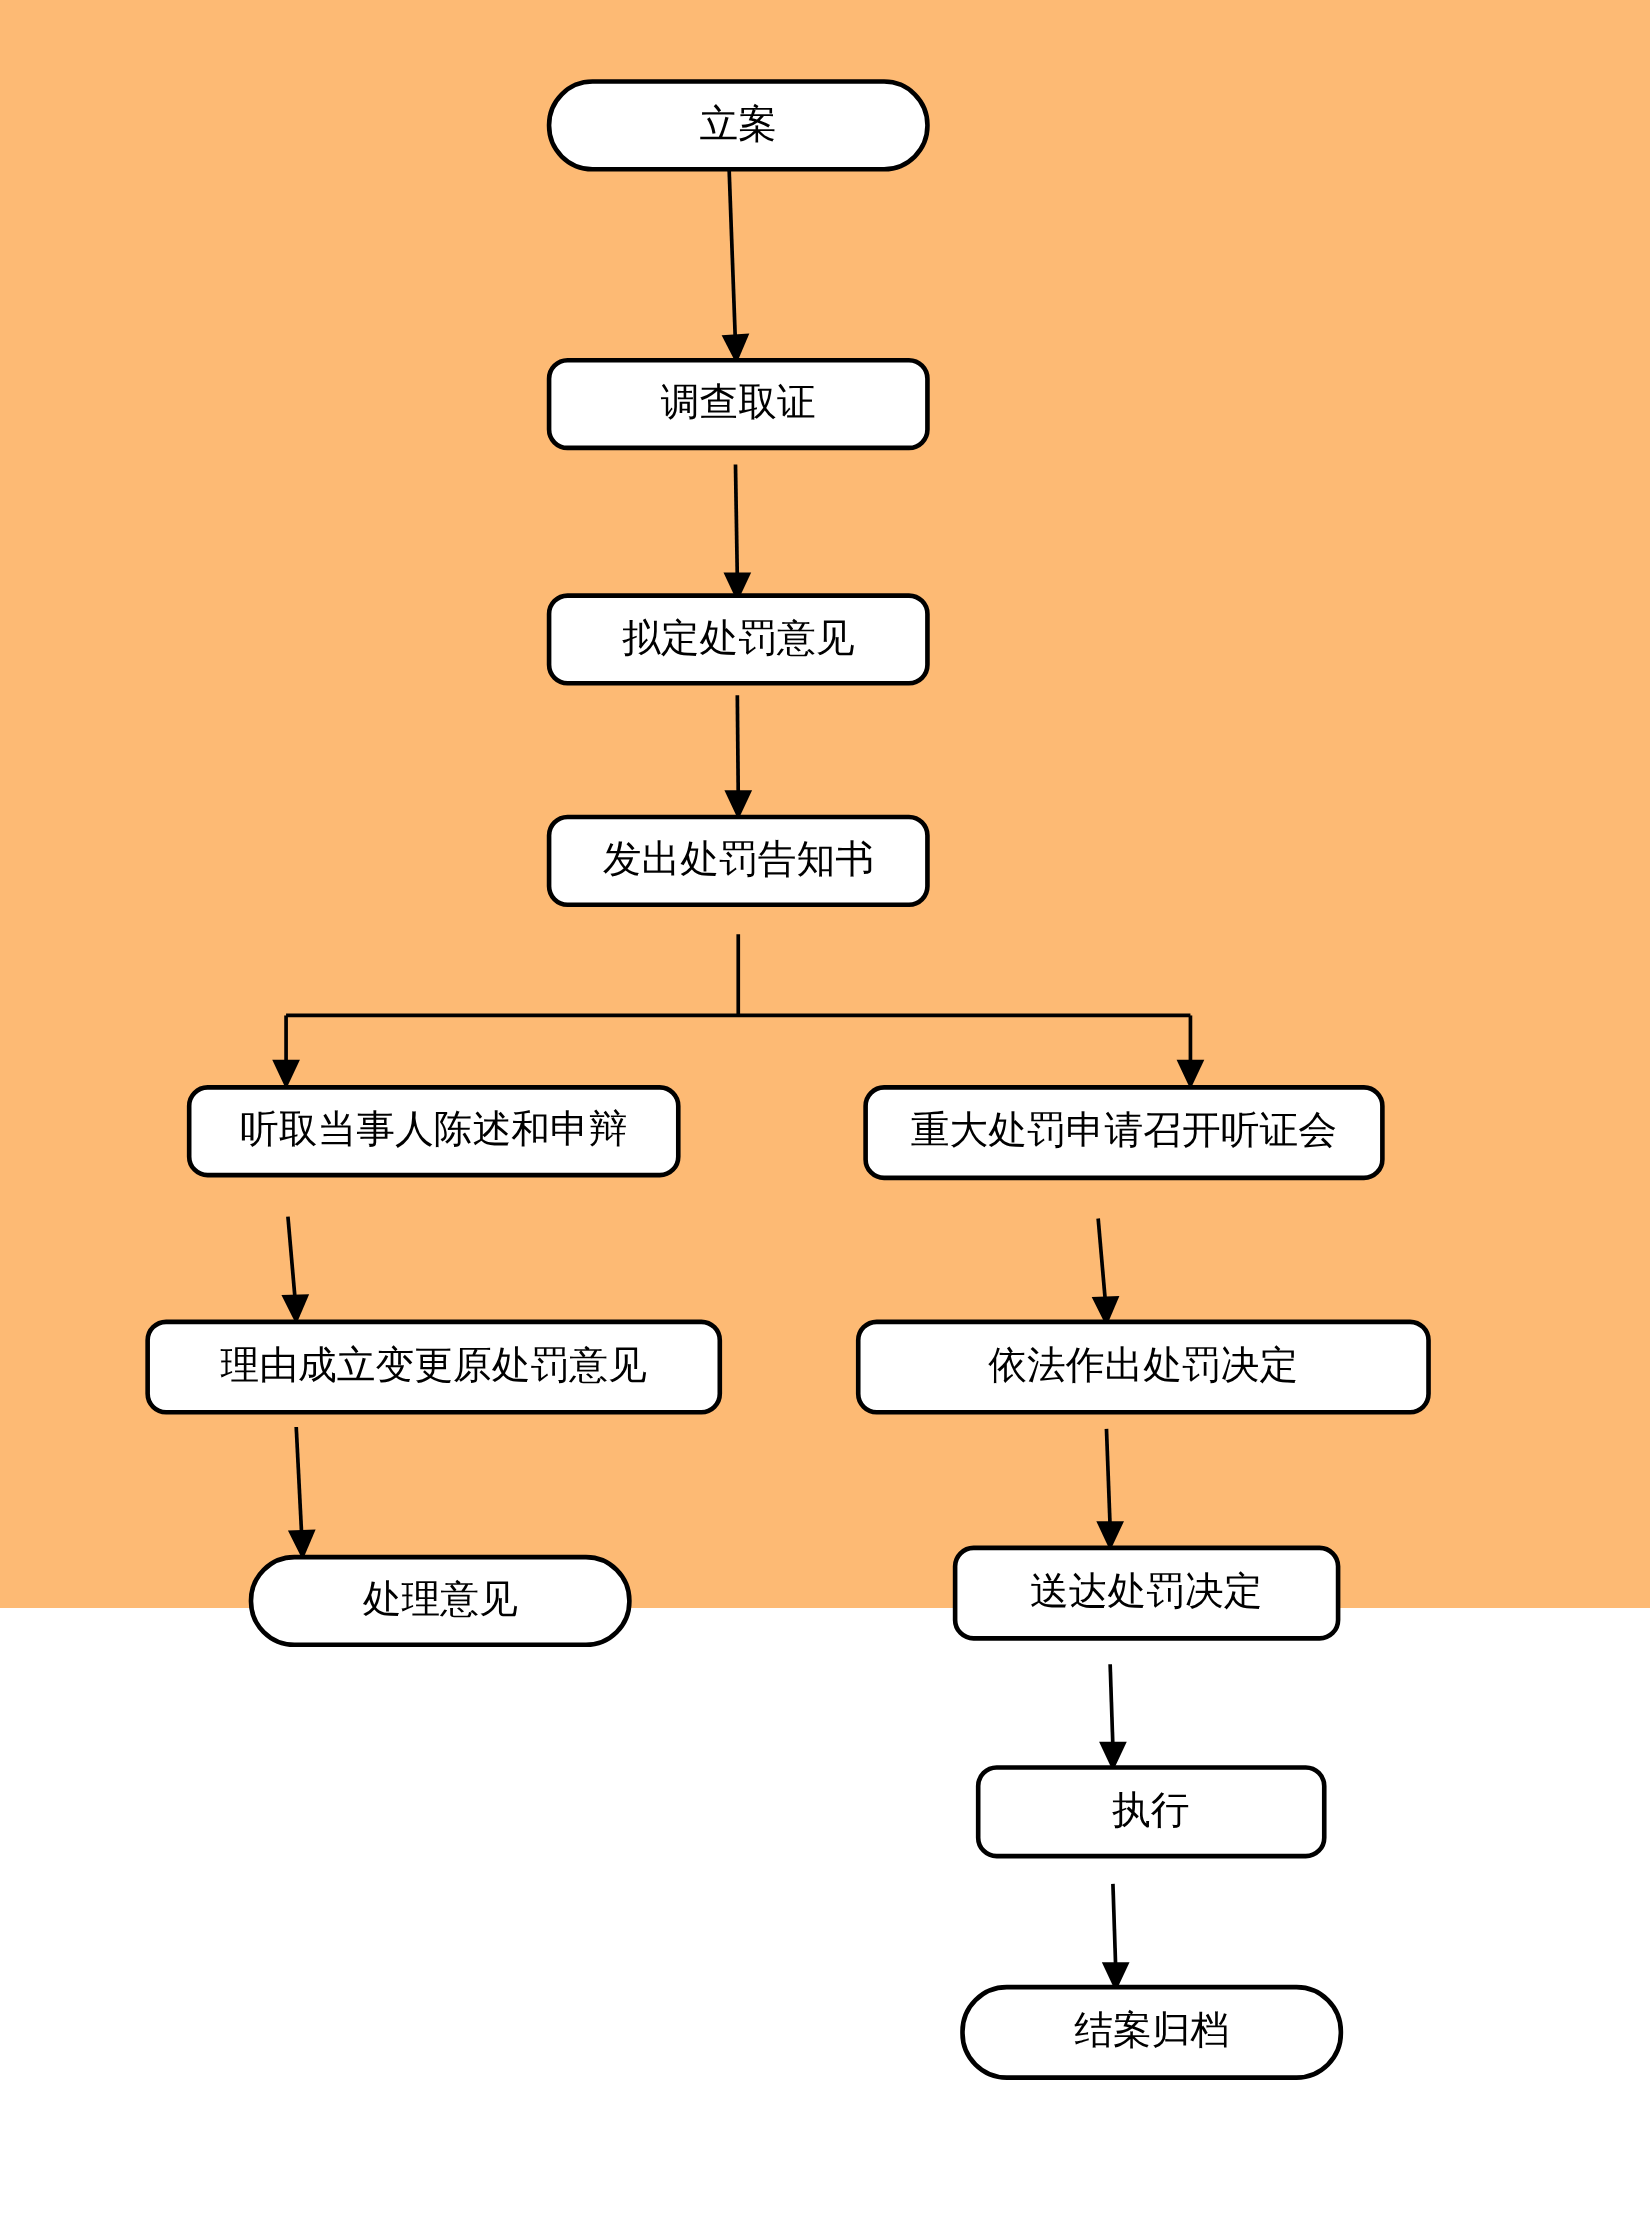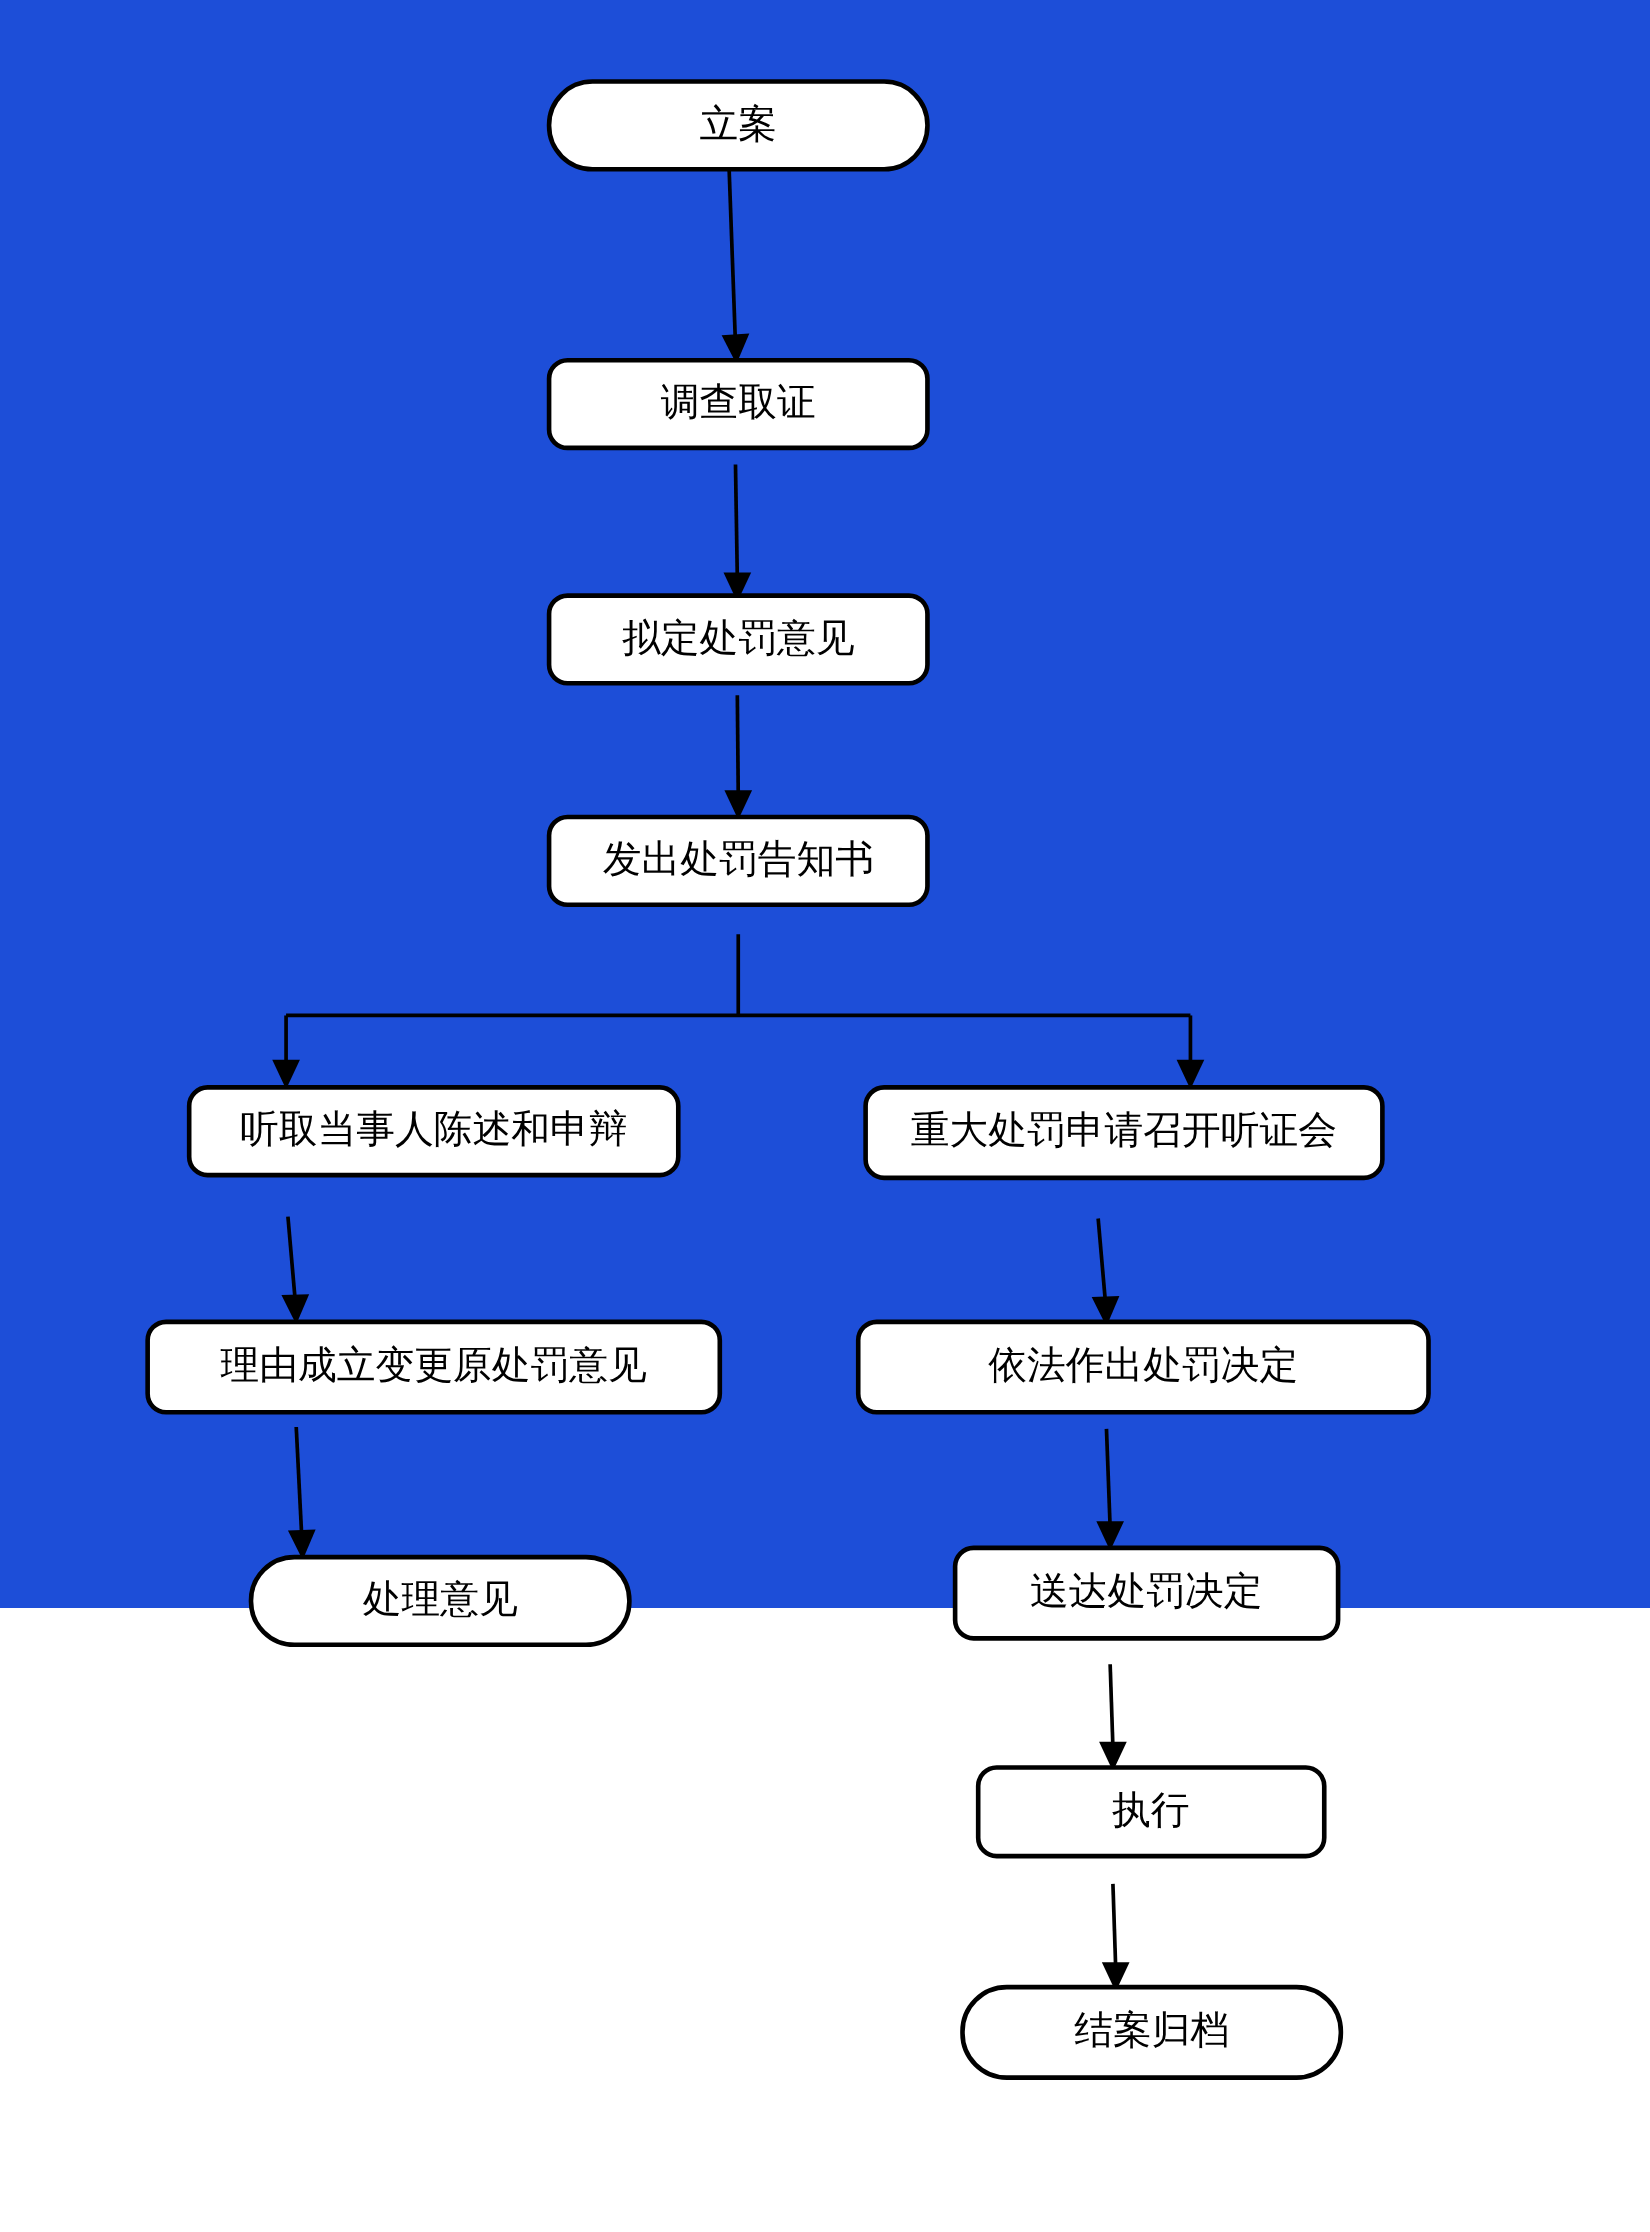--- a/index.html
+++ b/index.html
@@ -10,21 +10,21 @@
   body {
     width: 1650px;
     height: 2233px;
     font-family: "Liberation Sans", "DejaVu Sans", sans-serif;
     overflow: hidden;
   }
   #flow-root {
     position: relative;
     width: 1650px;
     height: 1608px;
-    background: #1d4ed8;
+    background: #fdba74;
     text-decoration: underline;
   }
   svg#flow-svg {
     position: absolute;
     top: 0;
     left: 0;
     width: 1650px;
     height: 2233px;
     display: block;
   }

